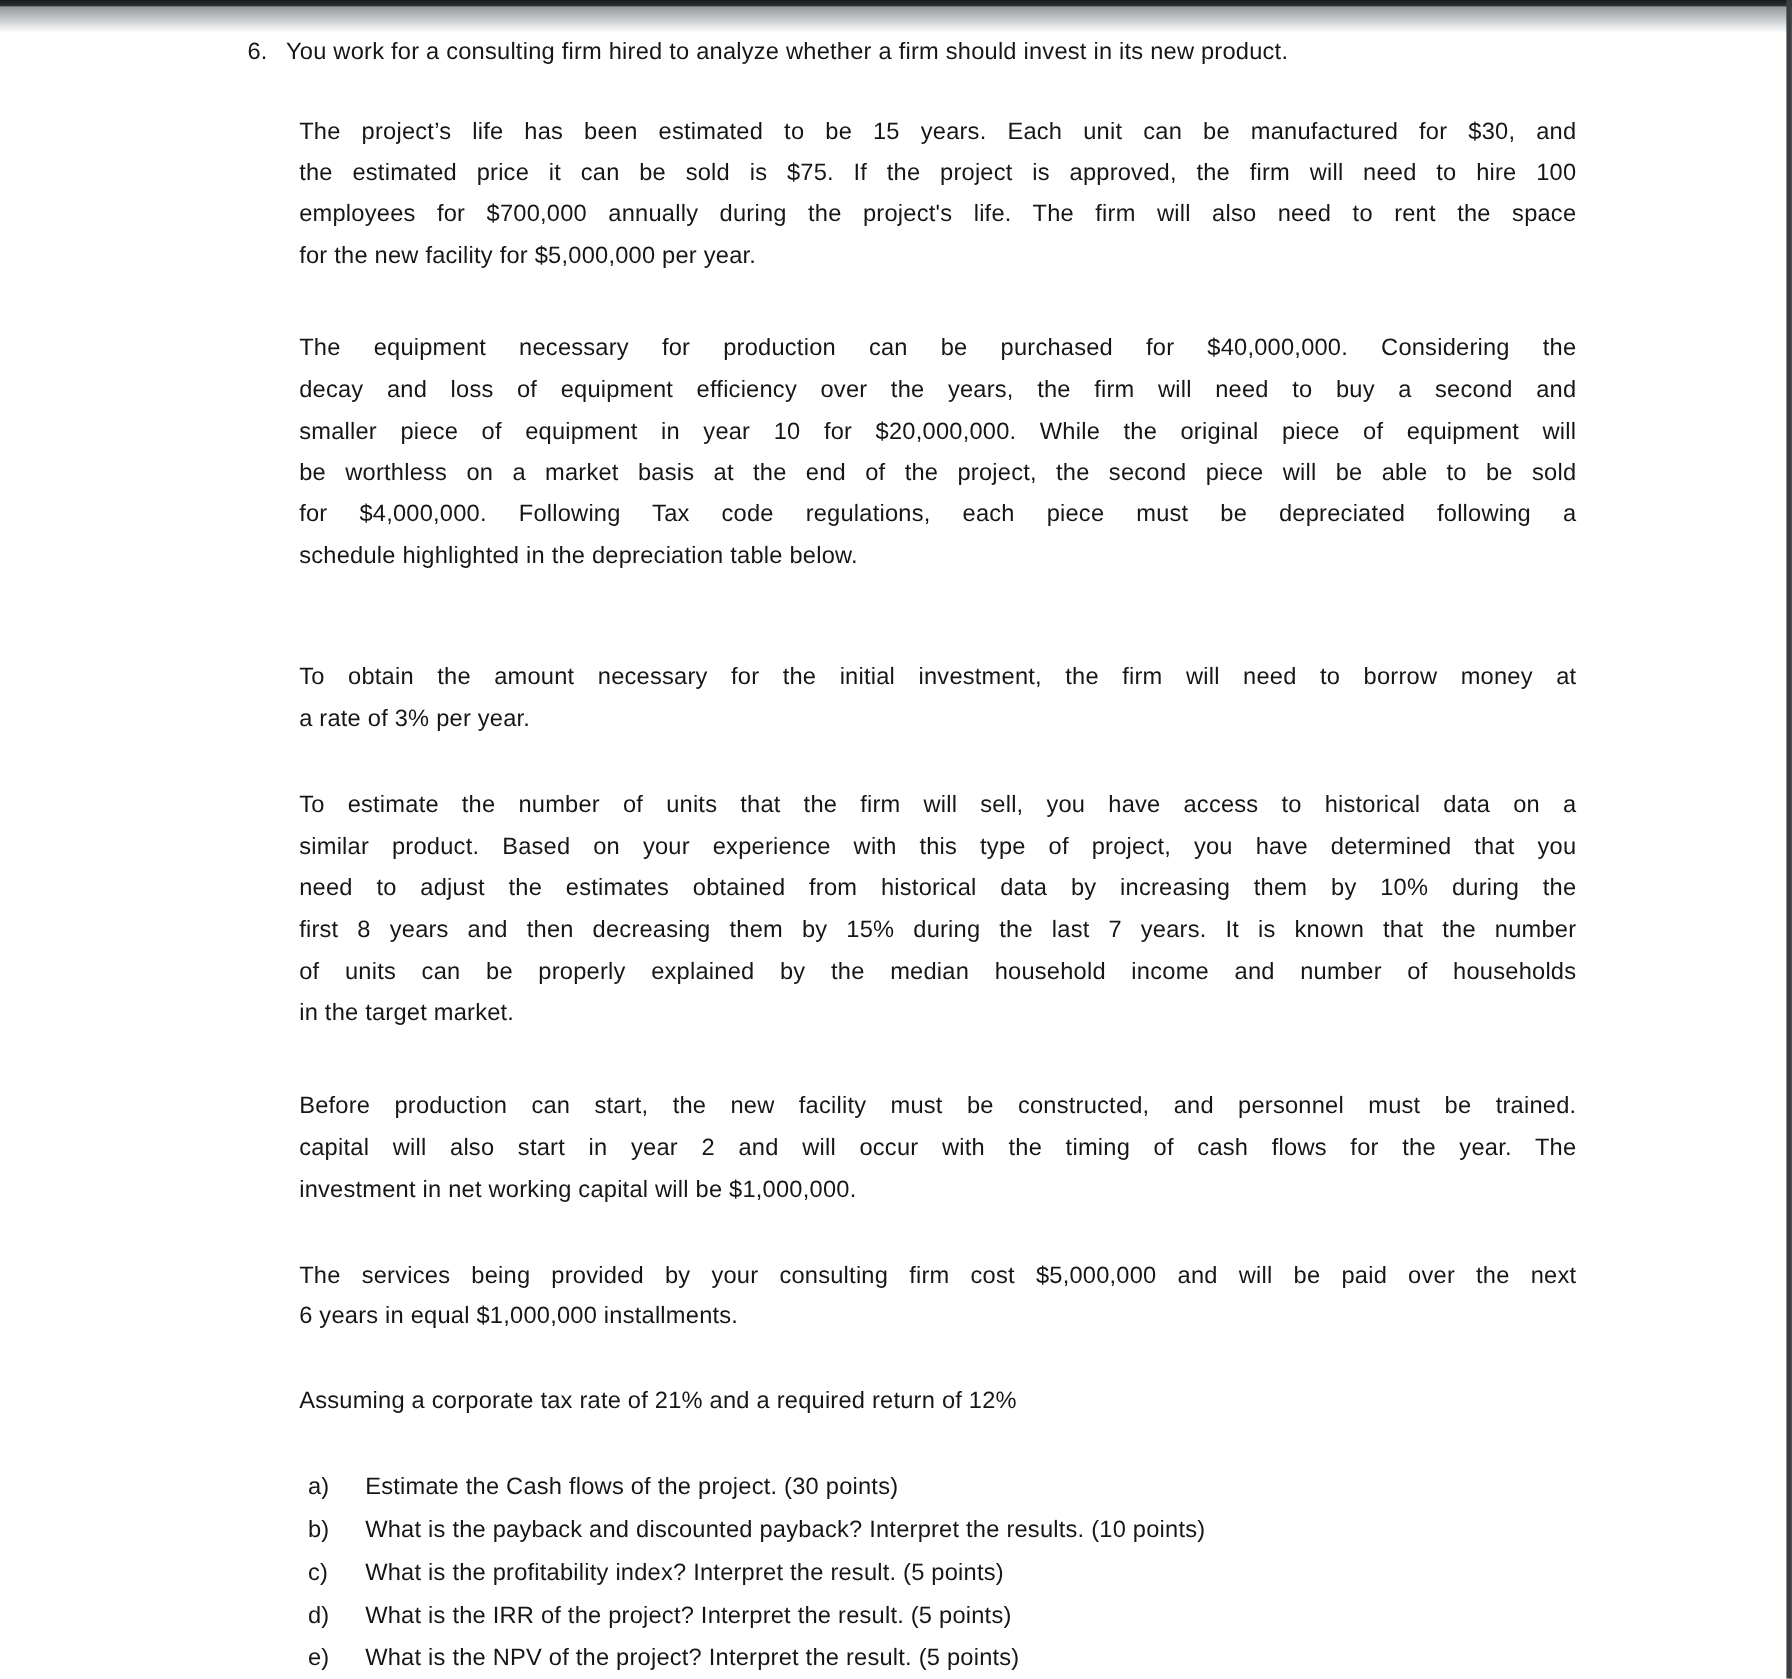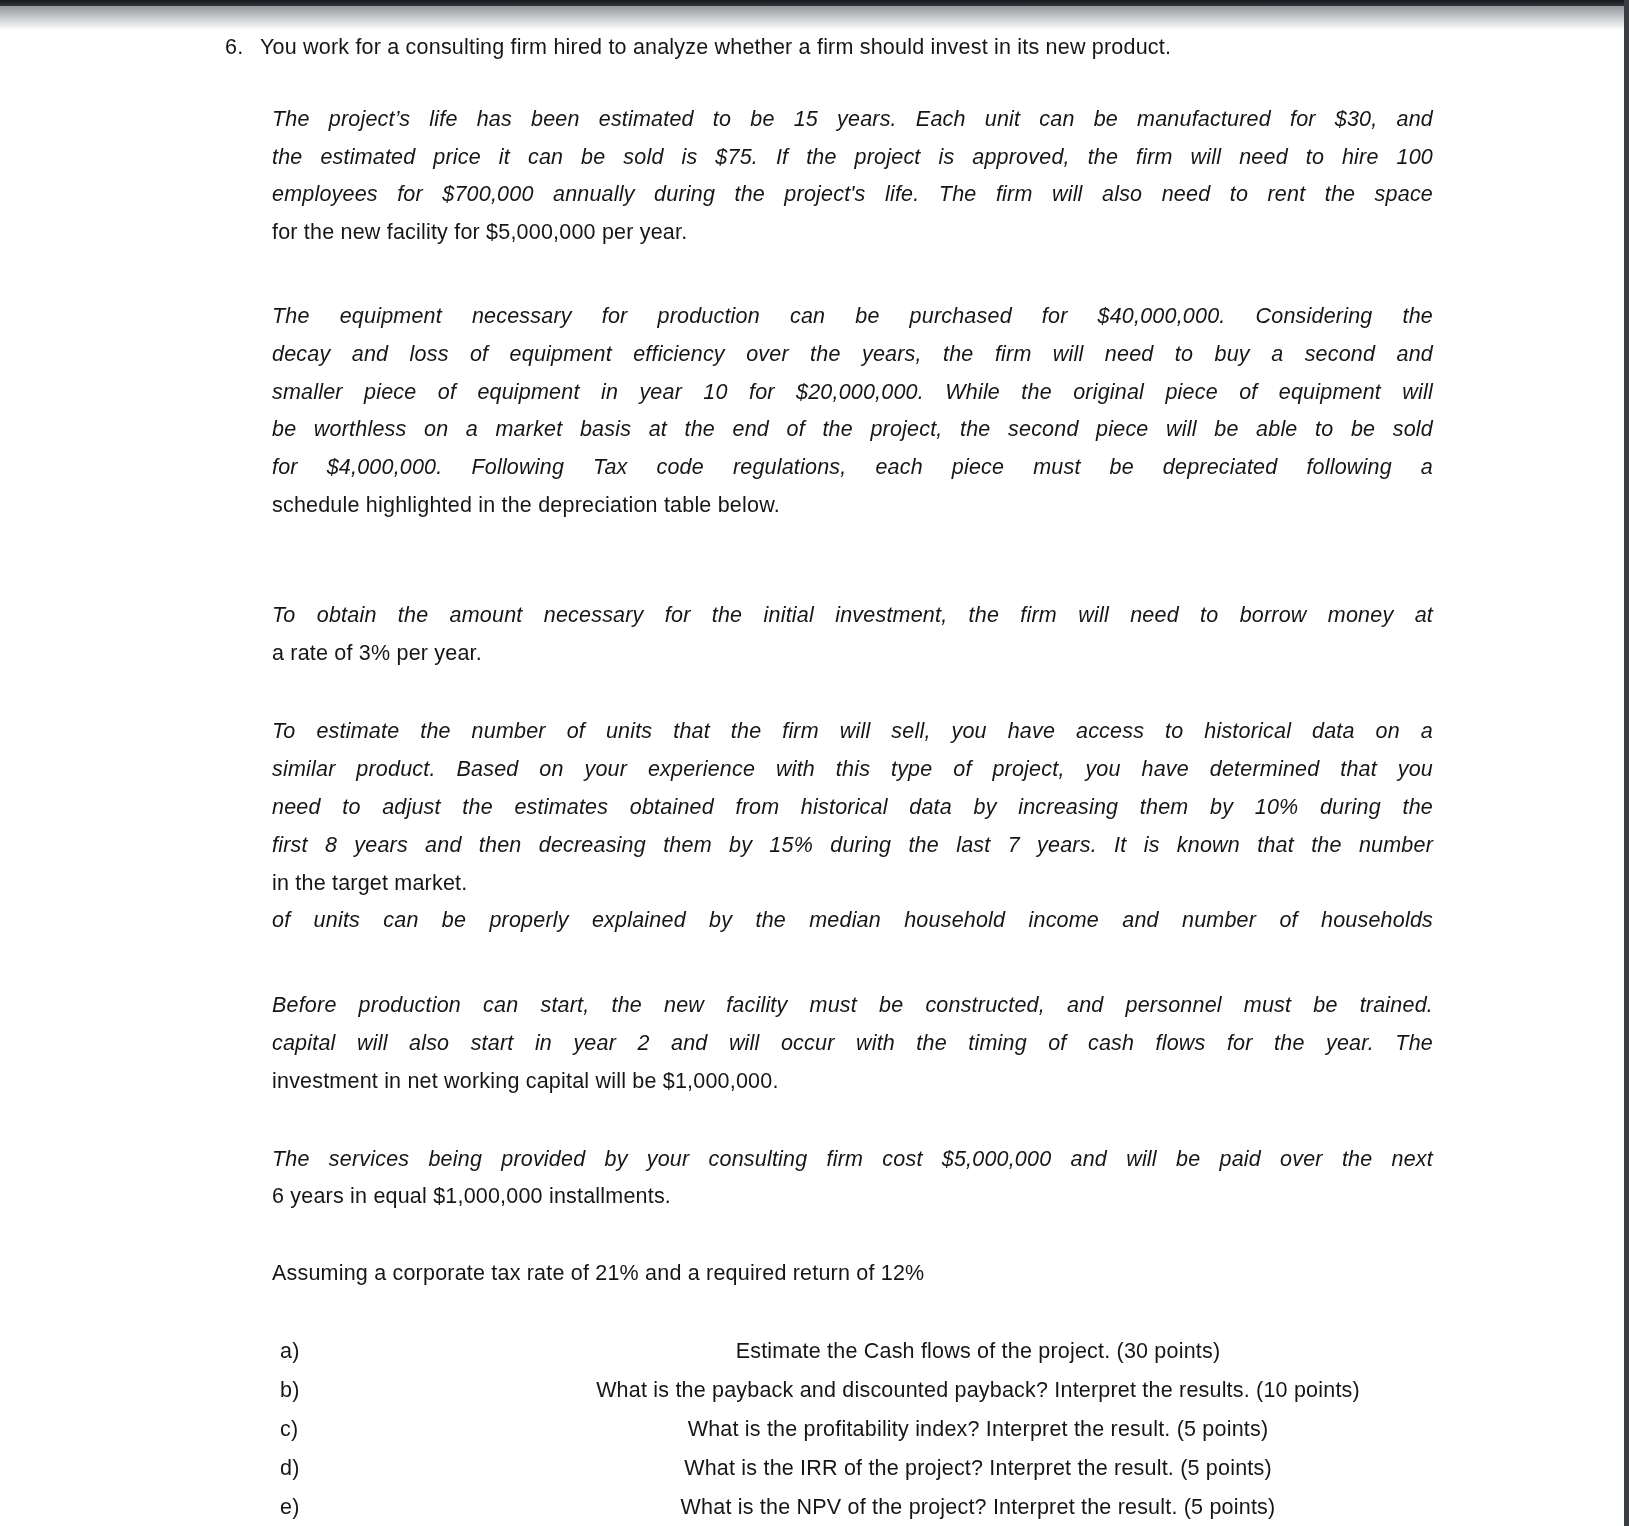--- a/index.html
+++ b/index.html
@@ -45,33 +45,33 @@
   .qintro { flex: 1; }
 
   .para {
     margin-left: 47px;
     width: 1161px;
     font-size: 21.5px;
     line-height: 37.8px;
     letter-spacing: 0.2px;
   }
   .ln { text-align: left; }
-  .jl { text-align: justify; text-align-last: justify; font-style: italic; }
+  .jl { text-align: justify; text-align-last: justify; }
 
   .mb46 { margin-bottom: 46px; }
   .mb44 { margin-bottom: 72px; }
   .mb41 { margin-bottom: 41px; }
   .mb47 { margin-bottom: 47px; }
   .mb40 { margin-bottom: 40px; margin-top: 40px; }
   .mb39 { margin-bottom: 39px; }
 
   .subq-list { margin-left: 55px; font-size: 21.5px; line-height: 39px; letter-spacing: 0.2px; }
   .subq { display: flex; }
   .subq .marker { flex: none; width: 52px; }
-  .subq .qtext { flex: 1; text-align: center; }
+  .subq .qtext { flex: 1; }
 </style>
 </head>
 <body>
 
 <div class="viewer">
   <div class="topbar"></div>
   <div class="topshadow"></div>
   <div class="rightbg"></div>
 
   <div class="page">
@@ -100,22 +100,22 @@
     <div class="para mb41">
       <div class="ln jl">To obtain the amount necessary for the initial investment, the firm will need to borrow money at</div>
       <div class="ln">a rate of 3% per year.</div>
     </div>
 
     <div class="para mb47">
       <div class="ln jl">To estimate the number of units that the firm will sell, you have access to historical data on a</div>
       <div class="ln jl">similar product. Based on your experience with this type of project, you have determined that you</div>
       <div class="ln jl">need to adjust the estimates obtained from historical data by increasing them by 10% during the</div>
       <div class="ln jl">first 8 years and then decreasing them by 15% during the last 7 years. It is known that the number</div>
+      <div class="ln jl">of units can be properly explained by the median household income and number of households</div>
       <div class="ln">in the target market.</div>
-      <div class="ln jl">of units can be properly explained by the median household income and number of households</div>
     </div>
 
     <div class="para mb40">
       <div class="ln jl">Before production can start, the new facility must be constructed, and personnel must be trained.</div>
       <div class="ln jl">capital will also start in year 2 and will occur with the timing of cash flows for the year. The</div>
       <div class="ln">investment in net working capital will be $1,000,000.</div>
     </div>
 
     <div class="para mb39">
       <div class="ln jl">The services being provided by your consulting firm cost $5,000,000 and will be paid over the next</div>

